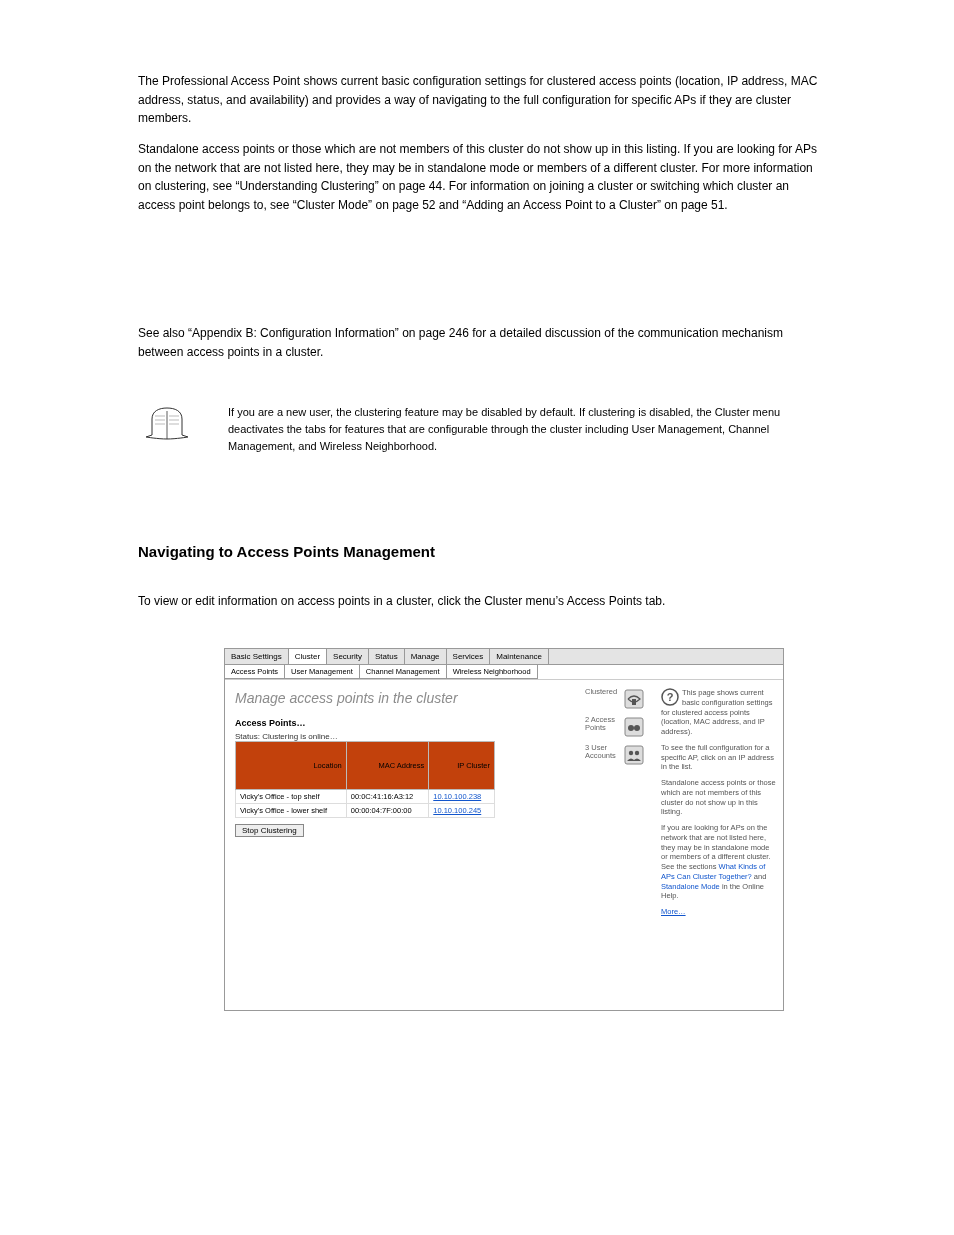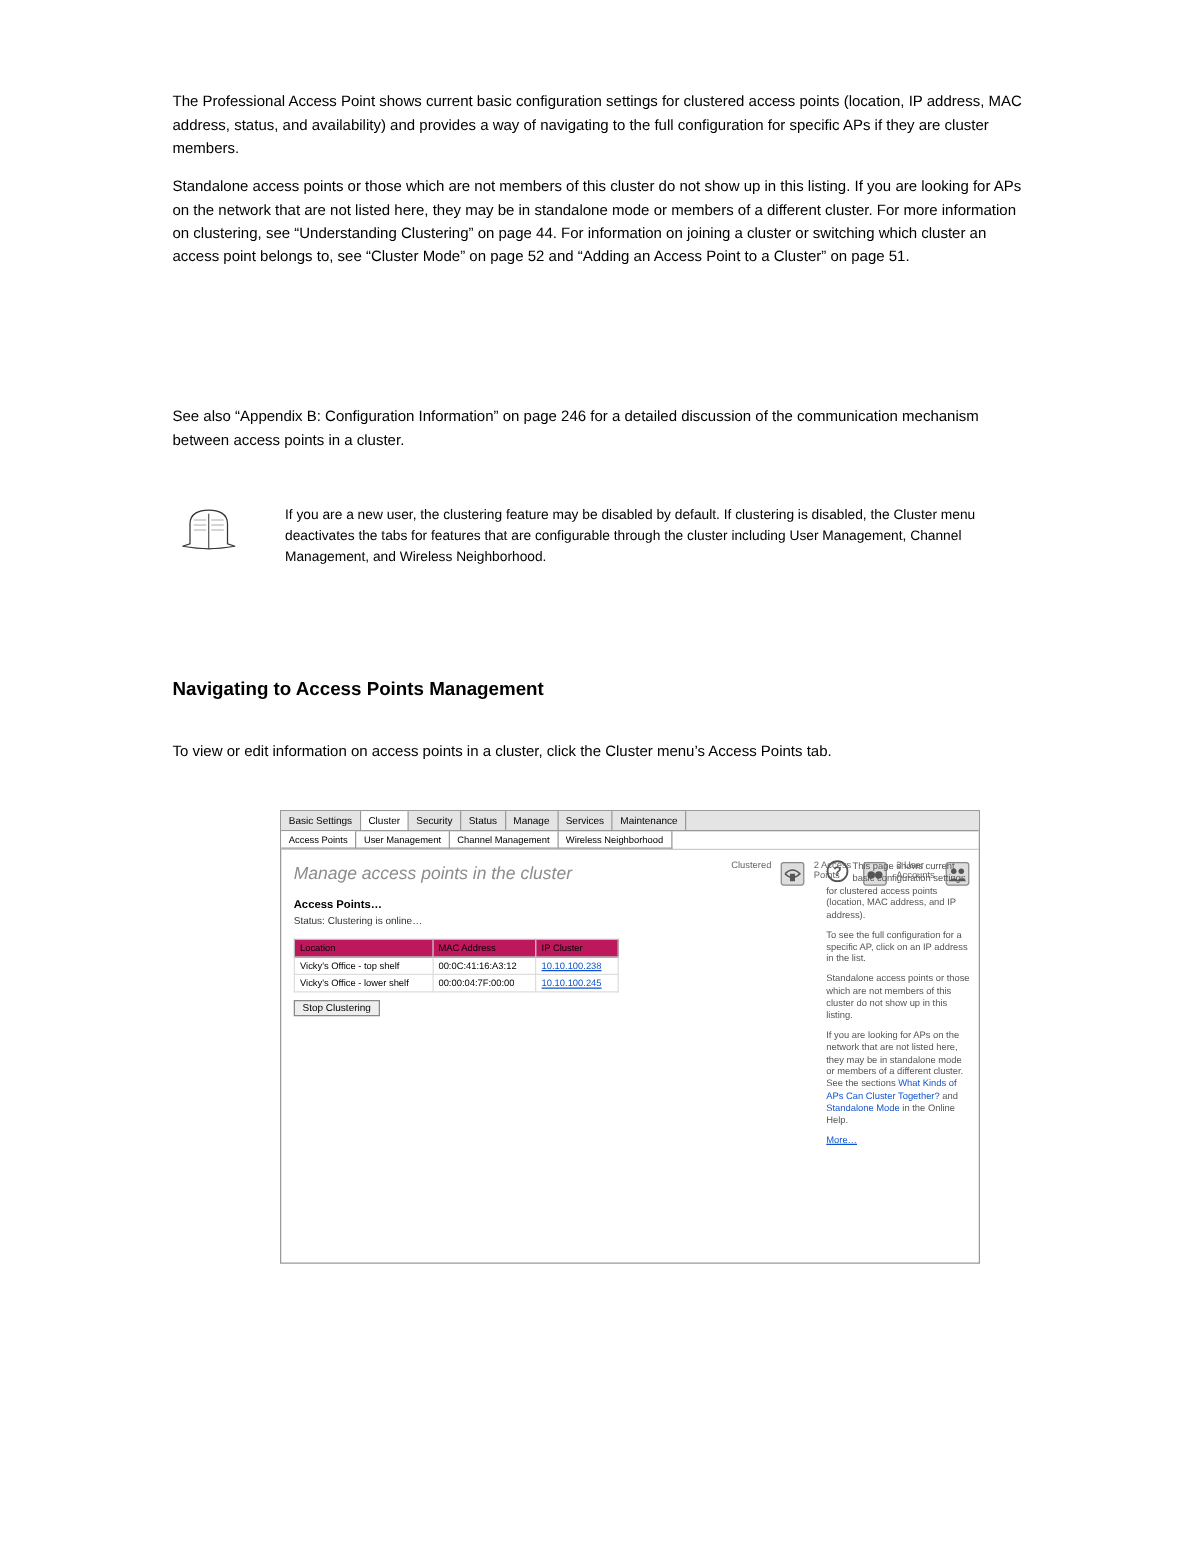--- a/index.html
+++ b/index.html
@@ -18,32 +18,32 @@
   .tab.active{background:#fff}
   .tabs-sub-wrap{border-bottom:1px solid #ccc}
   .tabs-sub{display:flex;font-size:7.5px}
   .tab-s{padding:2px 6px;border:1px solid #999;border-top:none;border-left:none;cursor:pointer}
   .tab-s.first{border-left:none}
   .tab-s.active{background:#fff}
   .shot-body{display:flex;min-height:330px}
   .shot-main{flex:1;padding:10px 12px 18px 10px}
   .shot-title{color:#8c8c8c;font-style:italic;font-size:14px;margin-bottom:12px}
   .shot-sec-h{font-weight:bold;font-size:9px;margin-bottom:4px}
-  .shot-status{font-size:8px;color:#333;margin-bottom:10px}
+  .shot-status{font-size:8px;color:#333;}
   table.aps{border-collapse:collapse;font-size:7.5px;width:260px}
-  table.aps th{background:#be185d;border:1px solid #bbb;padding:2px 4px;text-align:left;font-weight:normal}
+  table.aps th{background:#c2410c;border:1px solid #bbb;padding:19px 4px;text-align:right;font-weight:normal}
   table.aps td{border:1px solid #ddd;padding:2px 4px}
   .ip-link{color:#15c;text-decoration:underline;cursor:pointer}
   .btn{display:inline-block;border:1px solid #888;background:#eee;font-size:8px;padding:1px 6px;margin-top:6px;cursor:pointer}
   .cluster-opt{margin-top:34px}
   .cluster-opt .desc{font-size:7.5px;color:#333;margin:4px 0 2px}
   .frow{display:flex;align-items:center;margin-bottom:2px}
   .flbl{font-size:7.5px;width:64px}
   .finput{font-size:7.5px;border:1px solid #888;padding:1px 2px;width:100px;background:#fff}
-  .shot-side{width:70px;padding:8px 0 8px 4px;display:flex;flex-direction:row;gap:6px}
+  .shot-side{width:70px;padding:8px 0 8px 4px;display:flex;flex-direction:column;gap:6px}
   .side-item{display:flex;align-items:flex-start;gap:4px}
   .side-item .txt{font-size:7.5px;color:#666;line-height:1.1;width:34px}
   .side-item .ic{width:22px;height:22px;display:flex;align-items:center;justify-content:center;color:#666}
   .shot-help{width:116px;padding:8px 6px;font-size:7.5px;color:#555;line-height:1.3}
   .help-p{margin-bottom:6px}
   .help-link{color:#15c;cursor:pointer}
   .more{color:#15c;text-decoration:underline;cursor:pointer}
 </style>
 </head>
 <body>

